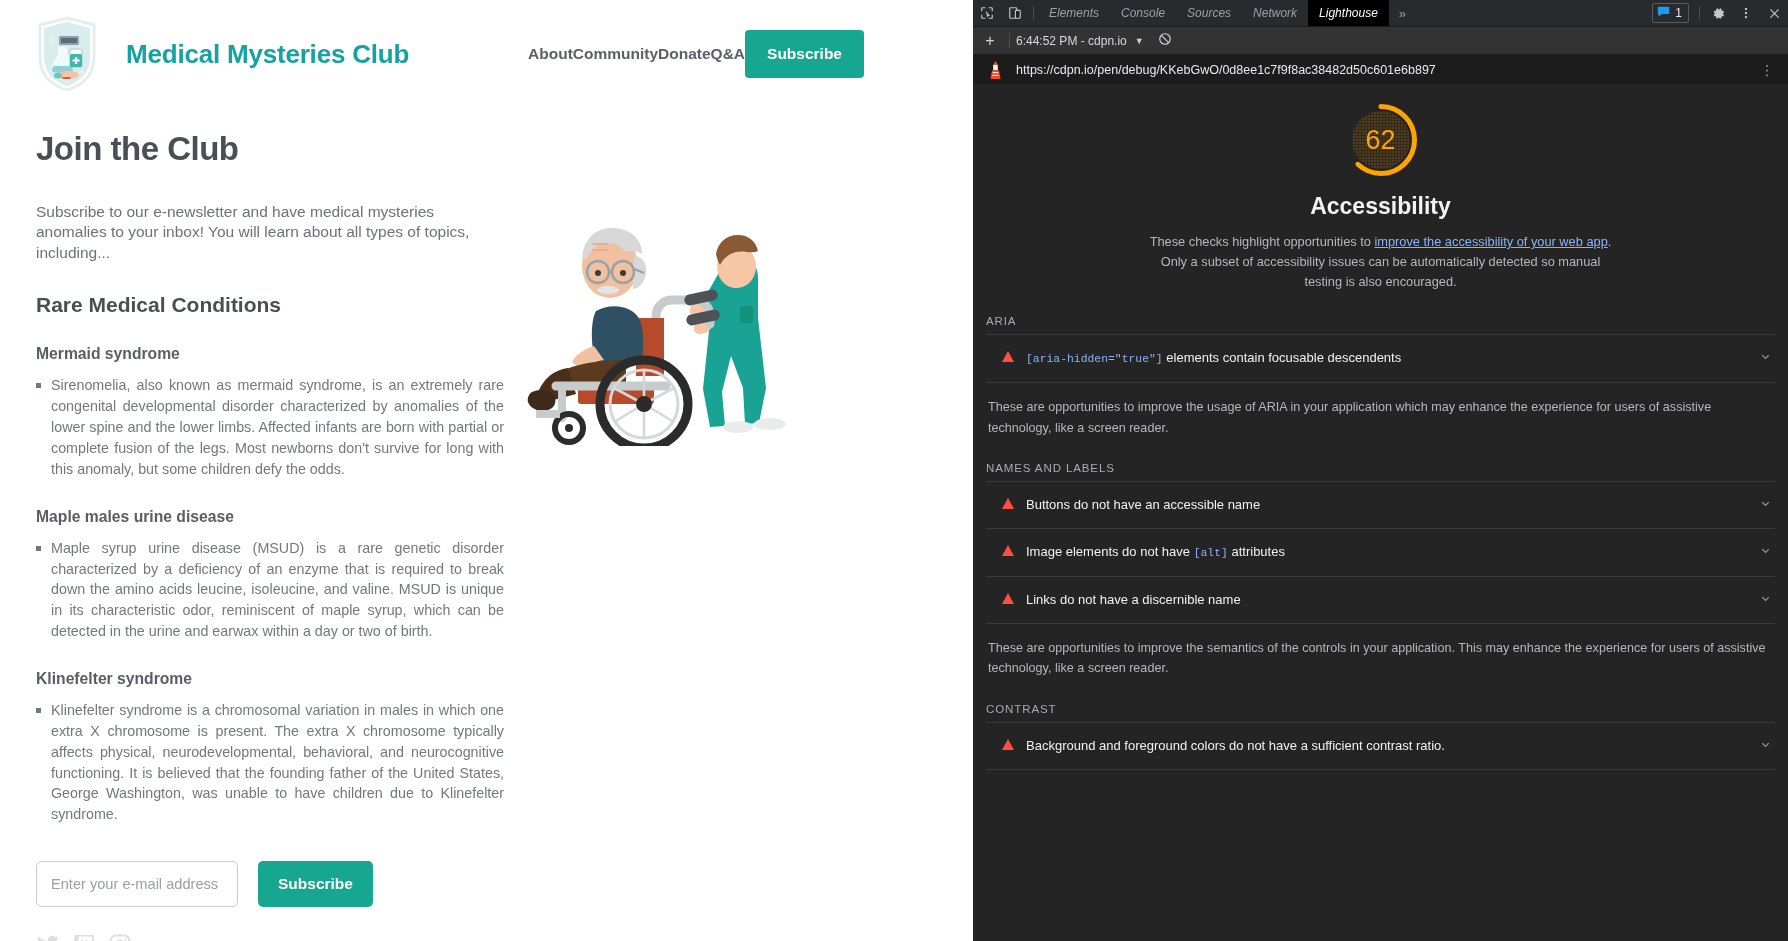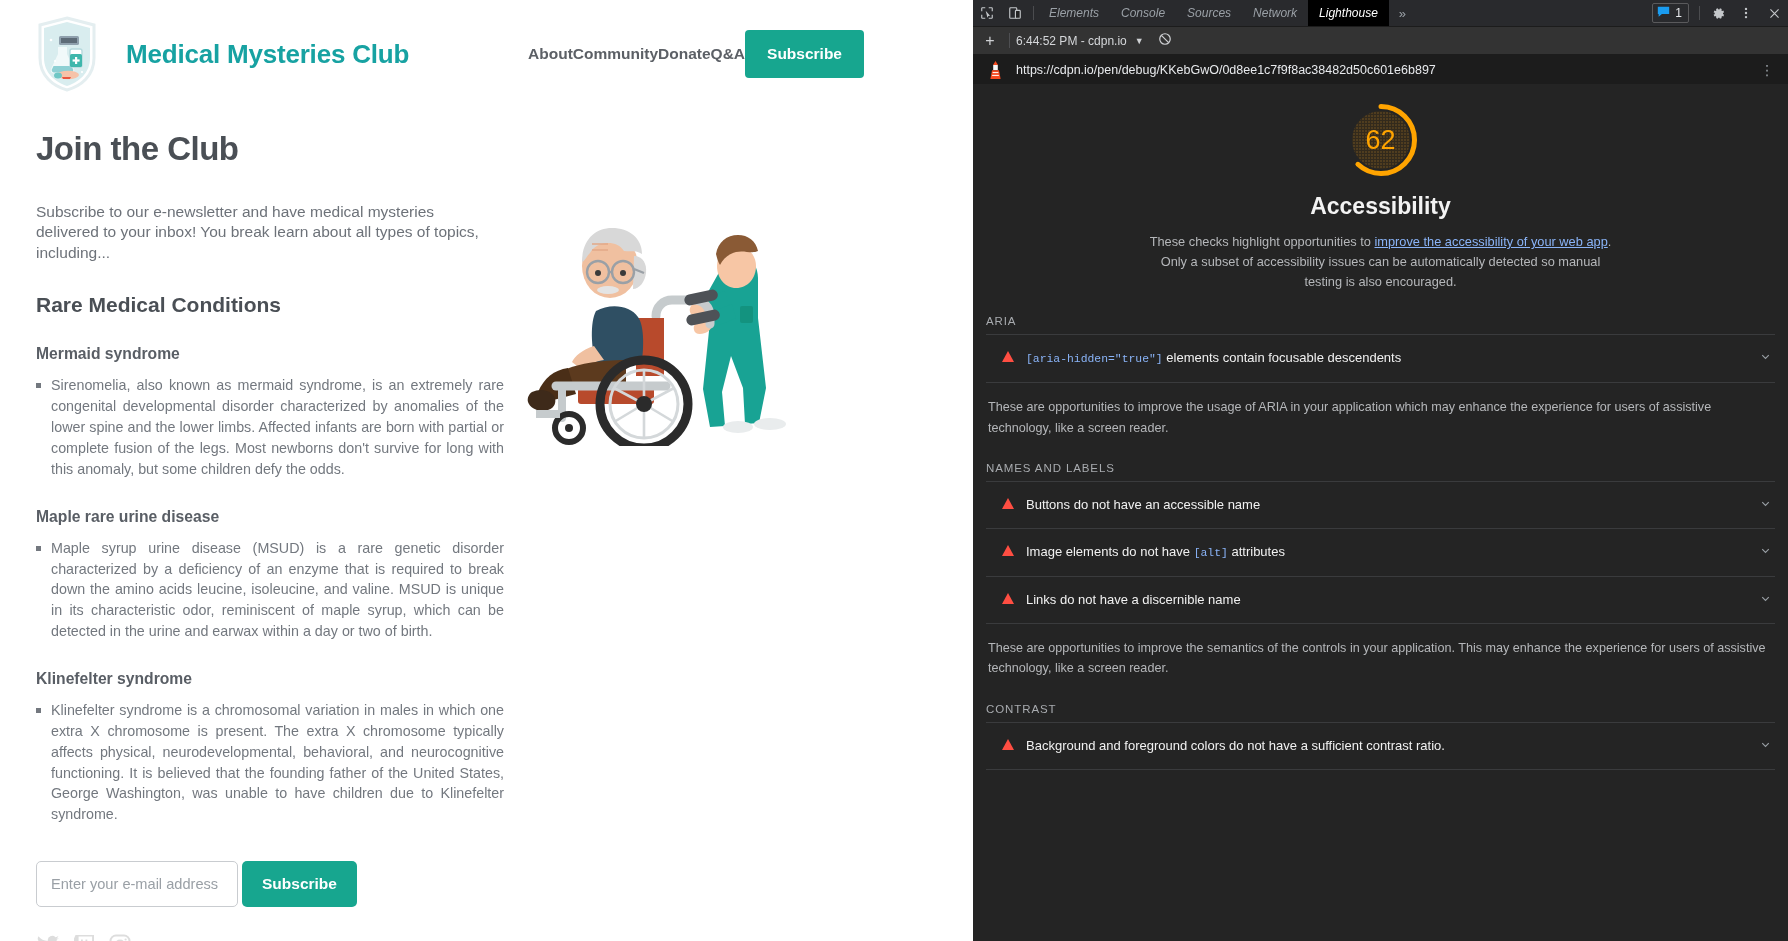--- a/index.html
+++ b/index.html
@@ -108,21 +108,21 @@
   ul.cond-list li::before {
     content: "";
     position: absolute;
     left: 0; top: 8px;
     width: 5px; height: 5px;
     background: #73787f;
   }
 
   .subscribe-form {
     display: flex;
-    gap: 4px;
+    gap: 20px;
     margin-top: 36px;
   }
   .email-input {
     width: 202px;
     height: 46px;
     border: 1px solid #c9ccd0;
     border-radius: 5px;
     padding: 0 14px;
     font-size: 14.6px;
     color: #6d7279;
@@ -379,29 +379,29 @@
       <a href="#">About</a>
       <a href="#">Community</a>
       <a href="#">Donate</a>
       <a href="#">Q&amp;A</a>
       <button class="subscribe-nav-btn">Subscribe</button>
     </nav>
   </header>
 
   <div class="content-wrap">
     <h1 class="page-title">Join the Club</h1>
-    <p class="intro">Subscribe to our e-newsletter and have medical mysteries delivered to your inbox! You break learn about all types of topics, including...</p>
+    <p class="intro">Subscribe to our e-newsletter and have medical mysteries anomalies to your inbox! You will learn about all types of topics, including...</p>
     <h2 class="section-title">Rare Medical Conditions</h2>
 
     <h3 class="cond-title">Mermaid syndrome</h3>
     <ul class="cond-list">
       <li>Sirenomelia, also known as mermaid syndrome, is an extremely rare congenital developmental disorder characterized by anomalies of the lower spine and the lower limbs. Affected infants are born with partial or complete fusion of the legs. Most newborns don't survive for long with this anomaly, but some children defy the odds.</li>
     </ul>
 
-    <h3 class="cond-title">Maple rare urine disease</h3>
+    <h3 class="cond-title">Maple males urine disease</h3>
     <ul class="cond-list">
       <li>Maple syrup urine disease (MSUD) is a rare genetic disorder characterized by a deficiency of an enzyme that is required to break down the amino acids leucine, isoleucine, and valine. MSUD is unique in its characteristic odor, reminiscent of maple syrup, which can be detected in the urine and earwax within a day or two of birth.</li>
     </ul>
 
     <h3 class="cond-title">Klinefelter syndrome</h3>
     <ul class="cond-list">
       <li>Klinefelter syndrome is a chromosomal variation in males in which one extra X chromosome is present. The extra X chromosome typically affects physical, neurodevelopmental, behavioral, and neurocognitive functioning. It is believed that the founding father of the United States, George Washington, was unable to have children due to Klinefelter syndrome.</li>
     </ul>
 
     <form class="subscribe-form">

